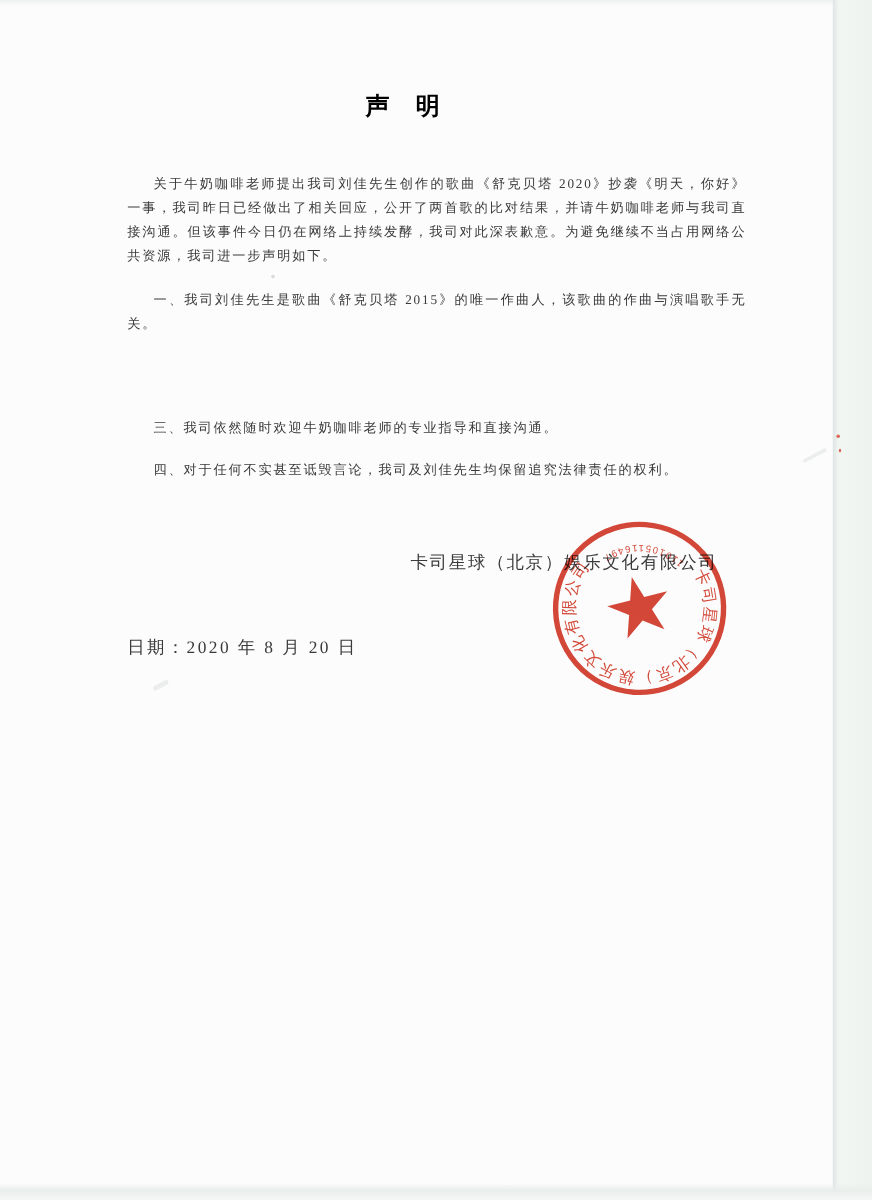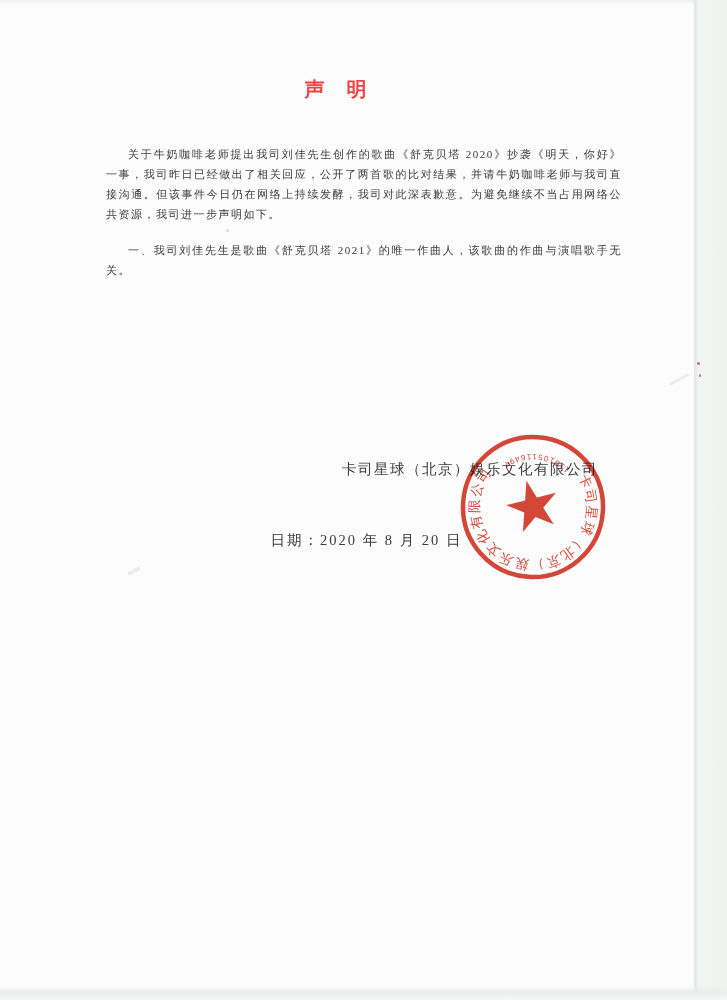--- a/index.html
+++ b/index.html
@@ -40,21 +40,21 @@
   .speck.gray{background:rgba(150,155,158,.35);}
   .smudge{
     position:absolute;background:rgba(120,128,132,.12);
     transform:rotate(-28deg);border-radius:2px;
   }
   
   .doc-title{
     position:absolute;left:104px;top:76px;width:464px;
     text-align:center;
     font-size:20px;line-height:27px;font-weight:bold;
-    letter-spacing:1px;color:#ef4444;
+    letter-spacing:1px;color:#000000;
   }
   .body-text{
     position:absolute;left:106px;width:516px;
     font-size:11px;line-height:20px;letter-spacing:1.5px;
     text-align:justify;text-align-last:left;
     color:var(--ink);
   }
   .body-text p{margin:0;text-indent:2em;}
   .p1{top:144px;}
   .p2{top:240px;}
@@ -63,21 +63,21 @@
   .p5{top:382px;}
   .p6{top:422px;}
   .sig-company{
     position:absolute;left:106px;top:459px;width:492px;
     font-size:14.5px;line-height:20px;letter-spacing:1.5px;
     text-align:right;color:var(--ink);
   }
   .sig-date{
     position:absolute;left:106px;top:530px;width:521px;
     font-size:14.5px;line-height:20px;letter-spacing:2px;
-    text-align:center;color:var(--ink);
+    text-align:left;color:var(--ink);
   }
   
   .seal{
     position:absolute;left:458px;top:432px;width:150px;height:150px;
     mix-blend-mode:multiply;
     opacity:.93;
     pointer-events:none;
   }
   .seal svg{display:block;width:150px;height:150px;}
   .seal-ring{stroke:var(--seal-red);}
@@ -92,21 +92,27 @@
   <div class="edge-top"></div>
   <div class="edge-right-band"></div>
   <div class="edge-bottom"></div>
 
   <div class="doc-title">声　明</div>
 
   <div class="body-text p1">
     <p>关于牛奶咖啡老师提出我司刘佳先生创作的歌曲《舒克贝塔 2020》抄袭《明天，你好》一事，我司昨日已经做出了相关回应，公开了两首歌的比对结果，并请牛奶咖啡老师与我司直接沟通。但该事件今日仍在网络上持续发酵，我司对此深表歉意。为避免继续不当占用网络公共资源，我司进一步声明如下。</p>
   </div>
   <div class="body-text p2">
-    <p>一、我司刘佳先生是歌曲《舒克贝塔 2021》的唯一作曲人，该歌曲的作曲与演唱歌手无关。</p>
+    <p>一、我司刘佳先生是歌曲《舒克贝塔 2015》的唯一作曲人，该歌曲的作曲与演唱歌手无关。</p>
+  </div>
+  <div class="body-text p4">
+    <p>三、我司依然随时欢迎牛奶咖啡老师的专业指导和直接沟通。</p>
+  </div>
+  <div class="body-text p5">
+    <p>四、对于任何不实甚至诋毁言论，我司及刘佳先生均保留追究法律责任的权利。</p>
   </div>
 
   <div class="sig-company">卡司星球（北京）娱乐文化有限公司</div>
   <div class="sig-date">日期：2020 年 8 月 20 日</div>
 
   <div class="seal">
     <svg viewBox="0 0 150 150" xmlns="http://www.w3.org/2000/svg">
       <defs>
         <path id="ringNamePath" d="M 33.6,109.7 A 54,54 0 1 1 116.4,109.7" fill="none"></path>
         <path id="ringNumPath" d="M 30.1,103.1 A 53,53 0 0 0 119.9,103.1" fill="none"></path>

